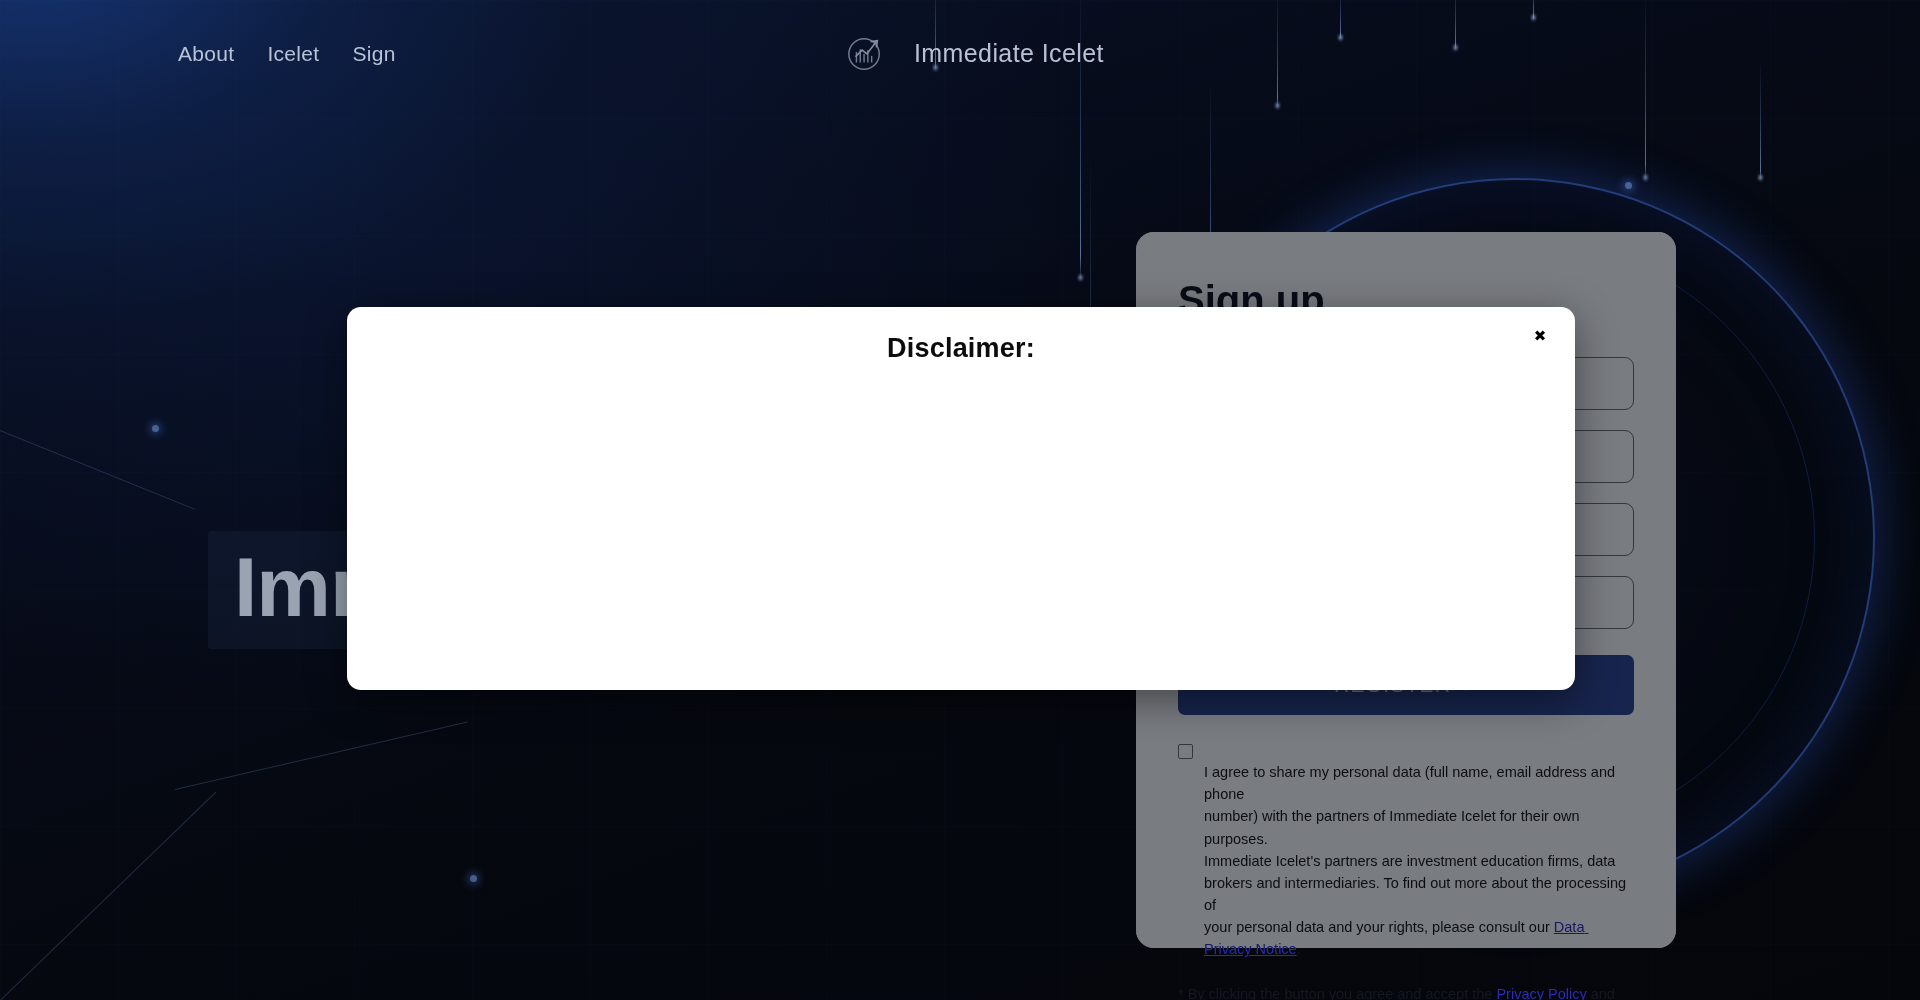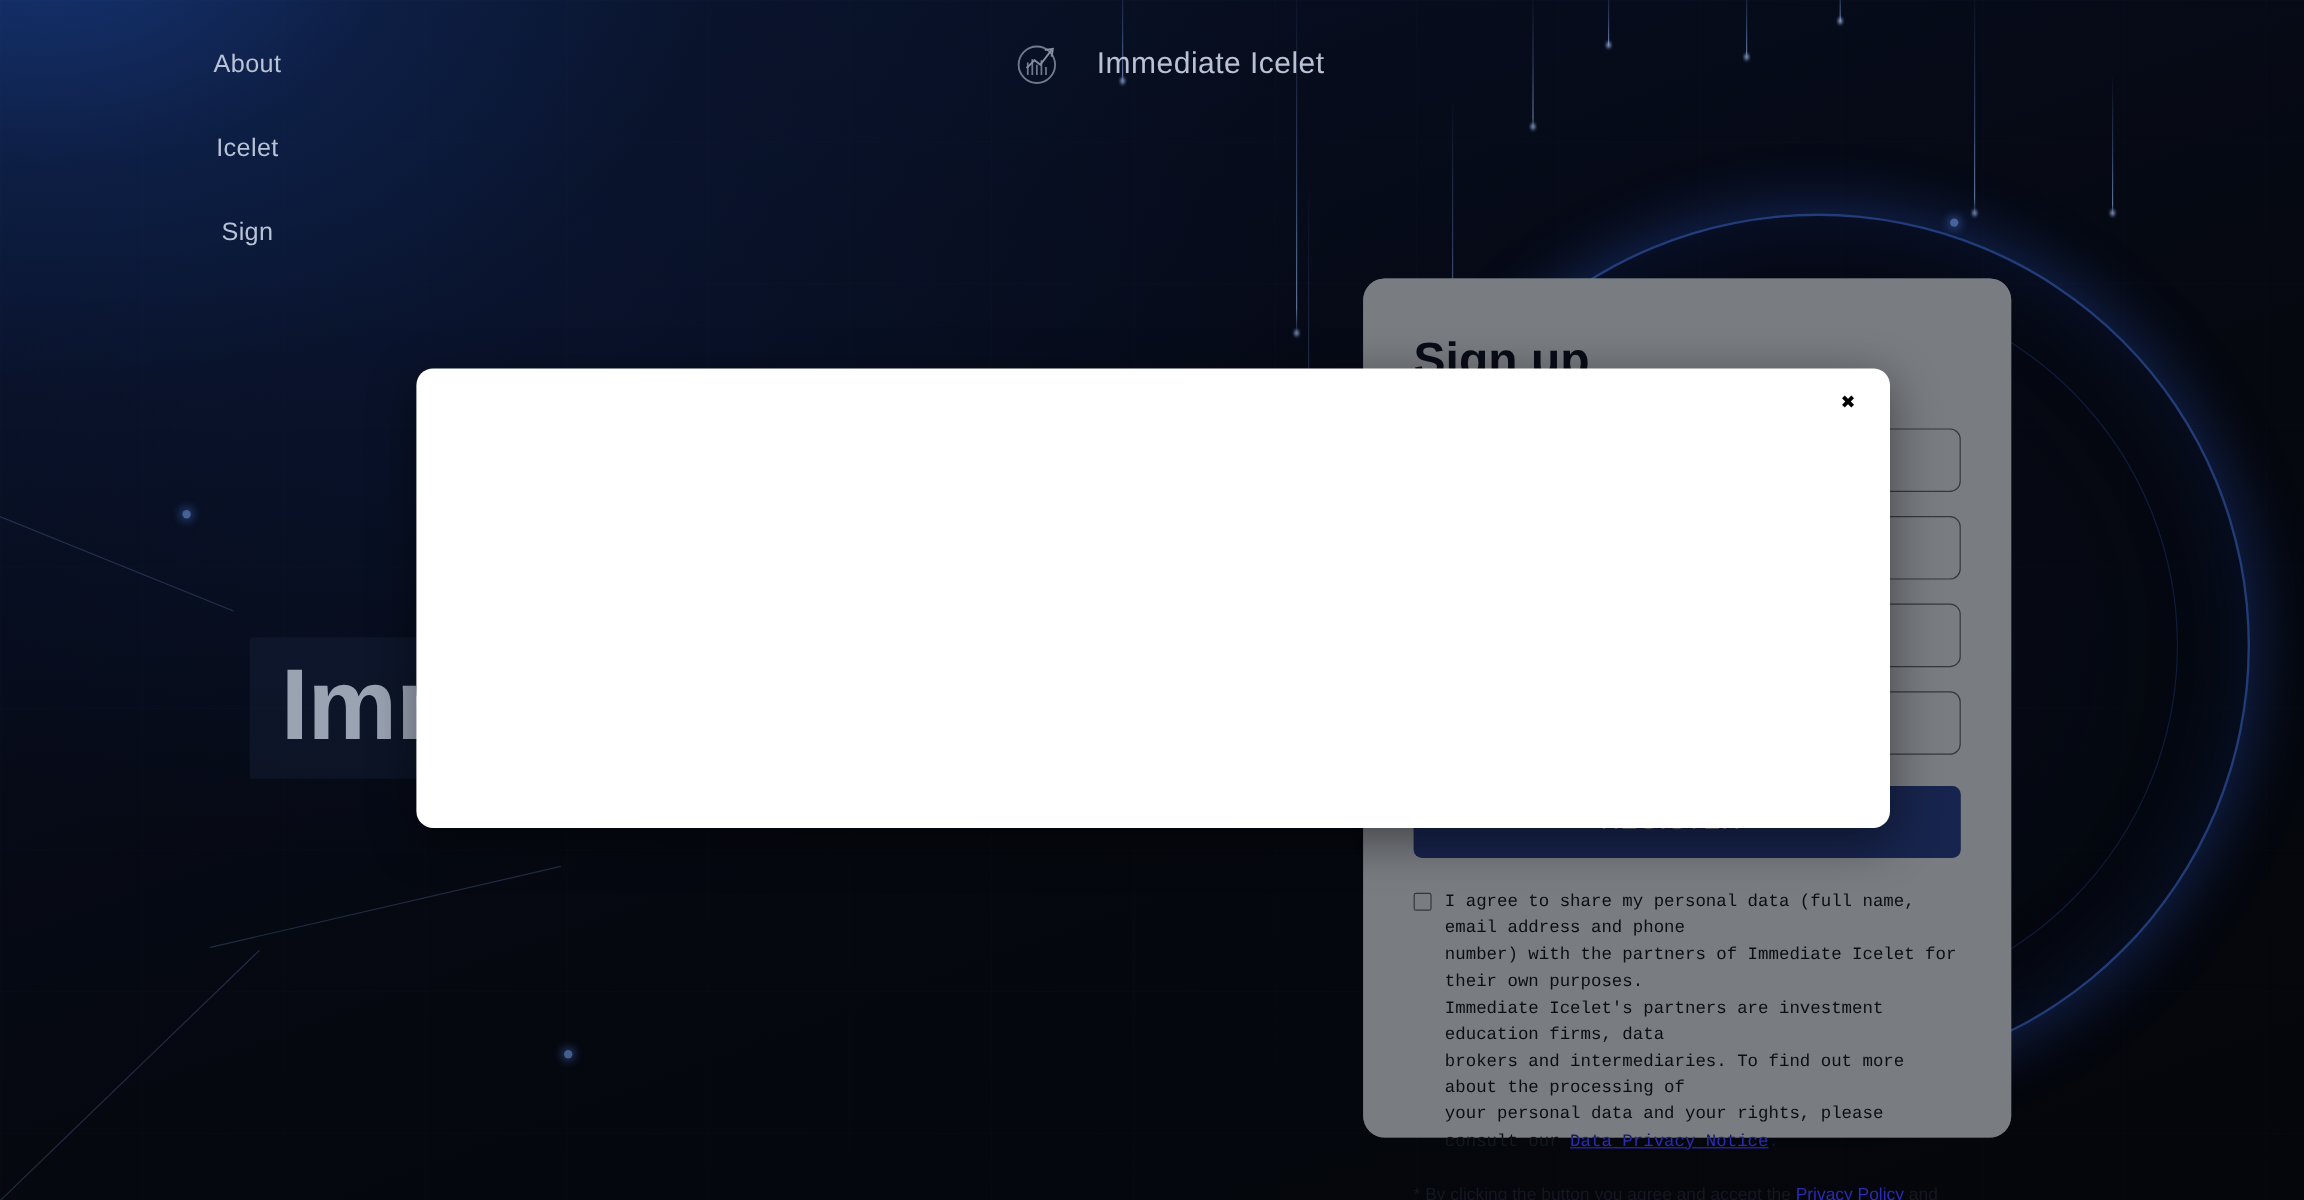--- a/index.html
+++ b/index.html
@@ -79,21 +79,21 @@
     box-shadow:0 0 8px 2px rgba(80,130,230,0.45);
   }
 
   
   .topbar {
     position:absolute; top:0; left:0; right:0; height:110px;
     z-index:6;
   }
   .nav-links {
     position:absolute; left:178px; top:42px;
-    display:flex; gap:46px; align-items:center;flex-direction:column;
+    display:flex; gap:33px; align-items:center;
   }
   .nav-link {
     color:#b9c3d6; font-size:21px; letter-spacing:.3px;
     text-decoration:none; cursor:pointer;
     font-family:"Liberation Sans", sans-serif;
   }
   .brand {
     position:absolute; left:846px; top:34px;
     display:flex; align-items:center; gap:30px;
   }
@@ -150,22 +150,23 @@
   .consent-row {
     margin-top:26px; display:flex; gap:11px; align-items:flex-start;
   }
   .consent-box {
     flex:0 0 auto; width:15px; height:15px; margin-top:3px;
     border:1px solid #5c6470; background:transparent; border-radius:2px;
     cursor:pointer;
   }
   .consent-text {
     color:#141820; font-size:14.5px; line-height:1.53;
-    font-family:Liberation Mono, monospace;
+    font-family:Liberation Sans, sans-serif;
     white-space:pre-wrap;
+    margin-top:20px;
   }
   .terms-text {
     margin-top:22px; color:#141820; font-size:14.5px; line-height:1.58;
     font-family:"Liberation Sans", sans-serif;
   }
   .link { color:#2b2bb5; text-decoration:underline; cursor:pointer; }
 
   
   .panel-dim {
     position:absolute;
@@ -293,17 +294,18 @@
 brokers and intermediaries. To find out more about the processing of
 your personal data and your rights, please consult our </span><span class="link">Data Privacy Notice</span><span>.</span></div>
     </div>
 
     <div class="terms-text"><span>* By clicking the button you agree and accept the </span><span class="link">Privacy Policy</span><span> and </span><span class="link">Term &amp; Conditions</span></div>
   </div>
 
   <div class="panel-dim"></div>
 
   <div class="modal">
+    <div class="modal-title">Disclaimer:</div>
     <button class="modal-close">✖</button>
     <div class="modal-body"></div>
   </div>
 
 </div>
 
 </body></html>

